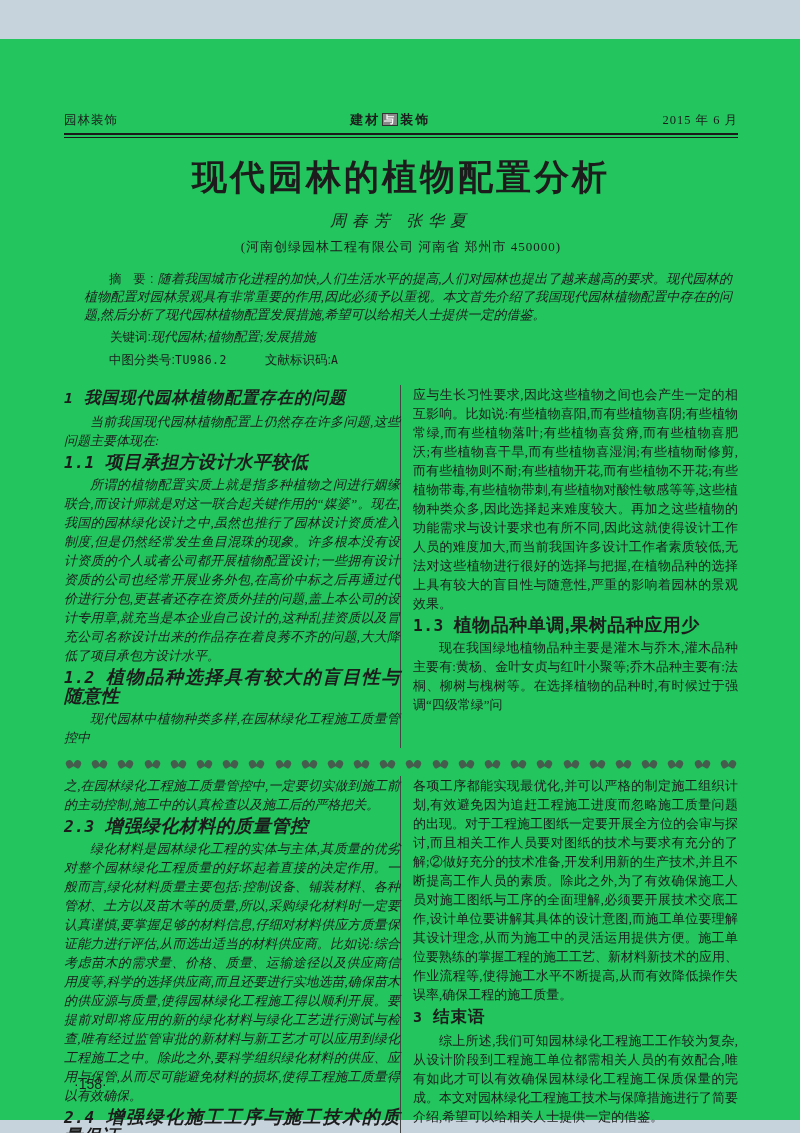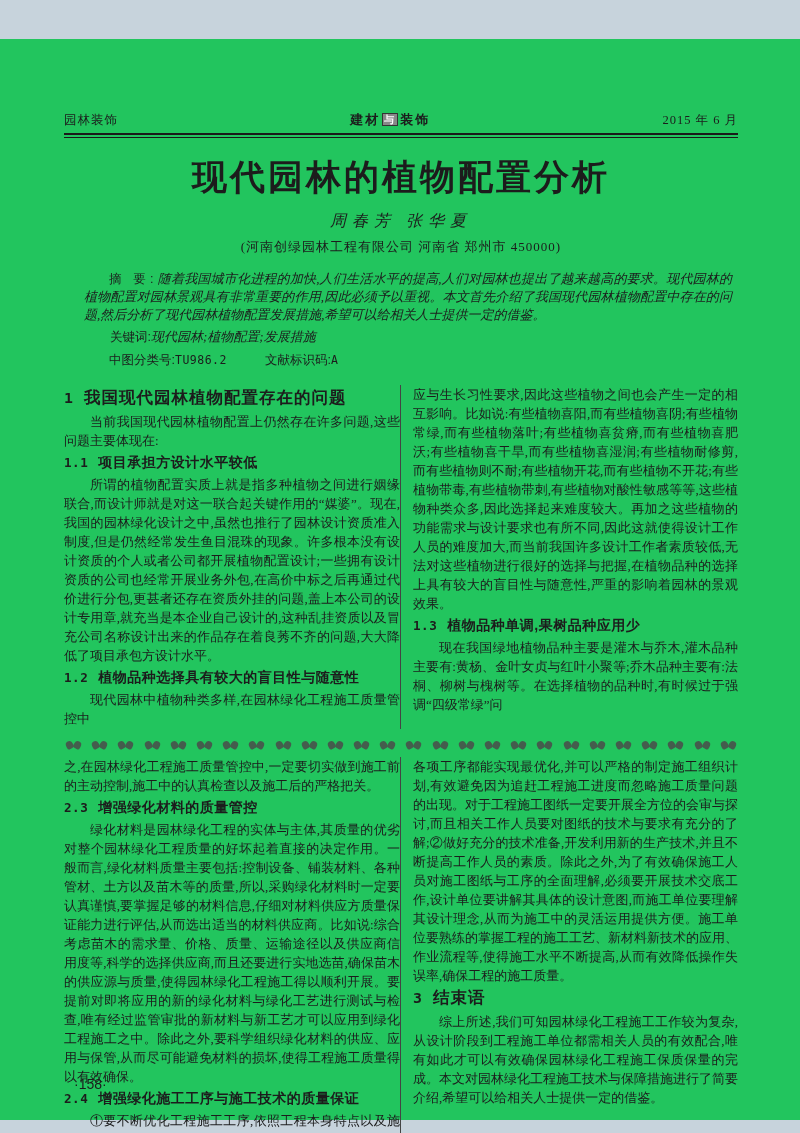--- a/index.html
+++ b/index.html
@@ -41,33 +41,33 @@
     font-style:normal;font-weight:normal;font-family:"Liberation Sans","DejaVu Sans",sans-serif;font-size:12.5px;
   }
   .abs-p .lbl{margin-left:2em;letter-spacing:4px;}
   .kw-line{font-size:13px;font-style:italic;margin:4px 0 0 2em;line-height:18px;}
   .meta-line{font-size:12.5px;margin:5px 0 0 2em;line-height:18px;font-style:normal;display:flex;gap:0;}
   .meta-line .item{margin-right:38px;white-space:nowrap;}
   .meta-line .val{font-family:"DejaVu Sans Mono","Liberation Mono",monospace;font-size:11.5px;letter-spacing:.5px;}
   
   .twocol{display:flex;margin-top:16px;}
   .col{width:50%;box-sizing:border-box;font-size:13px;line-height:19px;text-align:justify;}
-  .col-l{padding-right:0;border-right:1px solid #444;}
+  .col-l{padding-right:0;border-right:1px solid #444;font-style:italic;}
   .col-r{padding-left:12px;}
   .sec-upper{min-height:282px;}
   .sec-lower{min-height:382px;margin-top:6px;}
   .col p{margin:0 0 1px 0;}
   .col p.ind{text-indent:2em;}
   .col h3{
     font-family:"Liberation Sans","DejaVu Sans",sans-serif;
     font-size:16.5px;font-weight:bold;margin:3px 0 4px 0;letter-spacing:1px;
   }
   .col h4{
     font-family:"Liberation Sans","DejaVu Sans",sans-serif;
-    font-size:14px;font-weight:bold;margin:3px 0 3px 0;letter-spacing:.5px;
+    font-size:18px;font-weight:bold;margin:3px 0 3px 0;letter-spacing:.5px;
   }
   .col h3 .no,.col h4 .no{font-family:"DejaVu Sans Mono",monospace;font-weight:bold;margin-right:10px;font-size:.9em;}
   .received{margin-top:30px;font-size:13px;}
   .received .lbl{font-weight:bold;font-family:"Liberation Sans","DejaVu Sans",sans-serif;font-size:12.5px;}
   .received .val{font-family:"DejaVu Sans Mono","Liberation Mono",monospace;font-size:11.5px;}
   
   .ornament-row{
     display:flex;justify-content:space-between;align-items:center;
     height:12px;margin:10px 2px 0 2px;
   }

